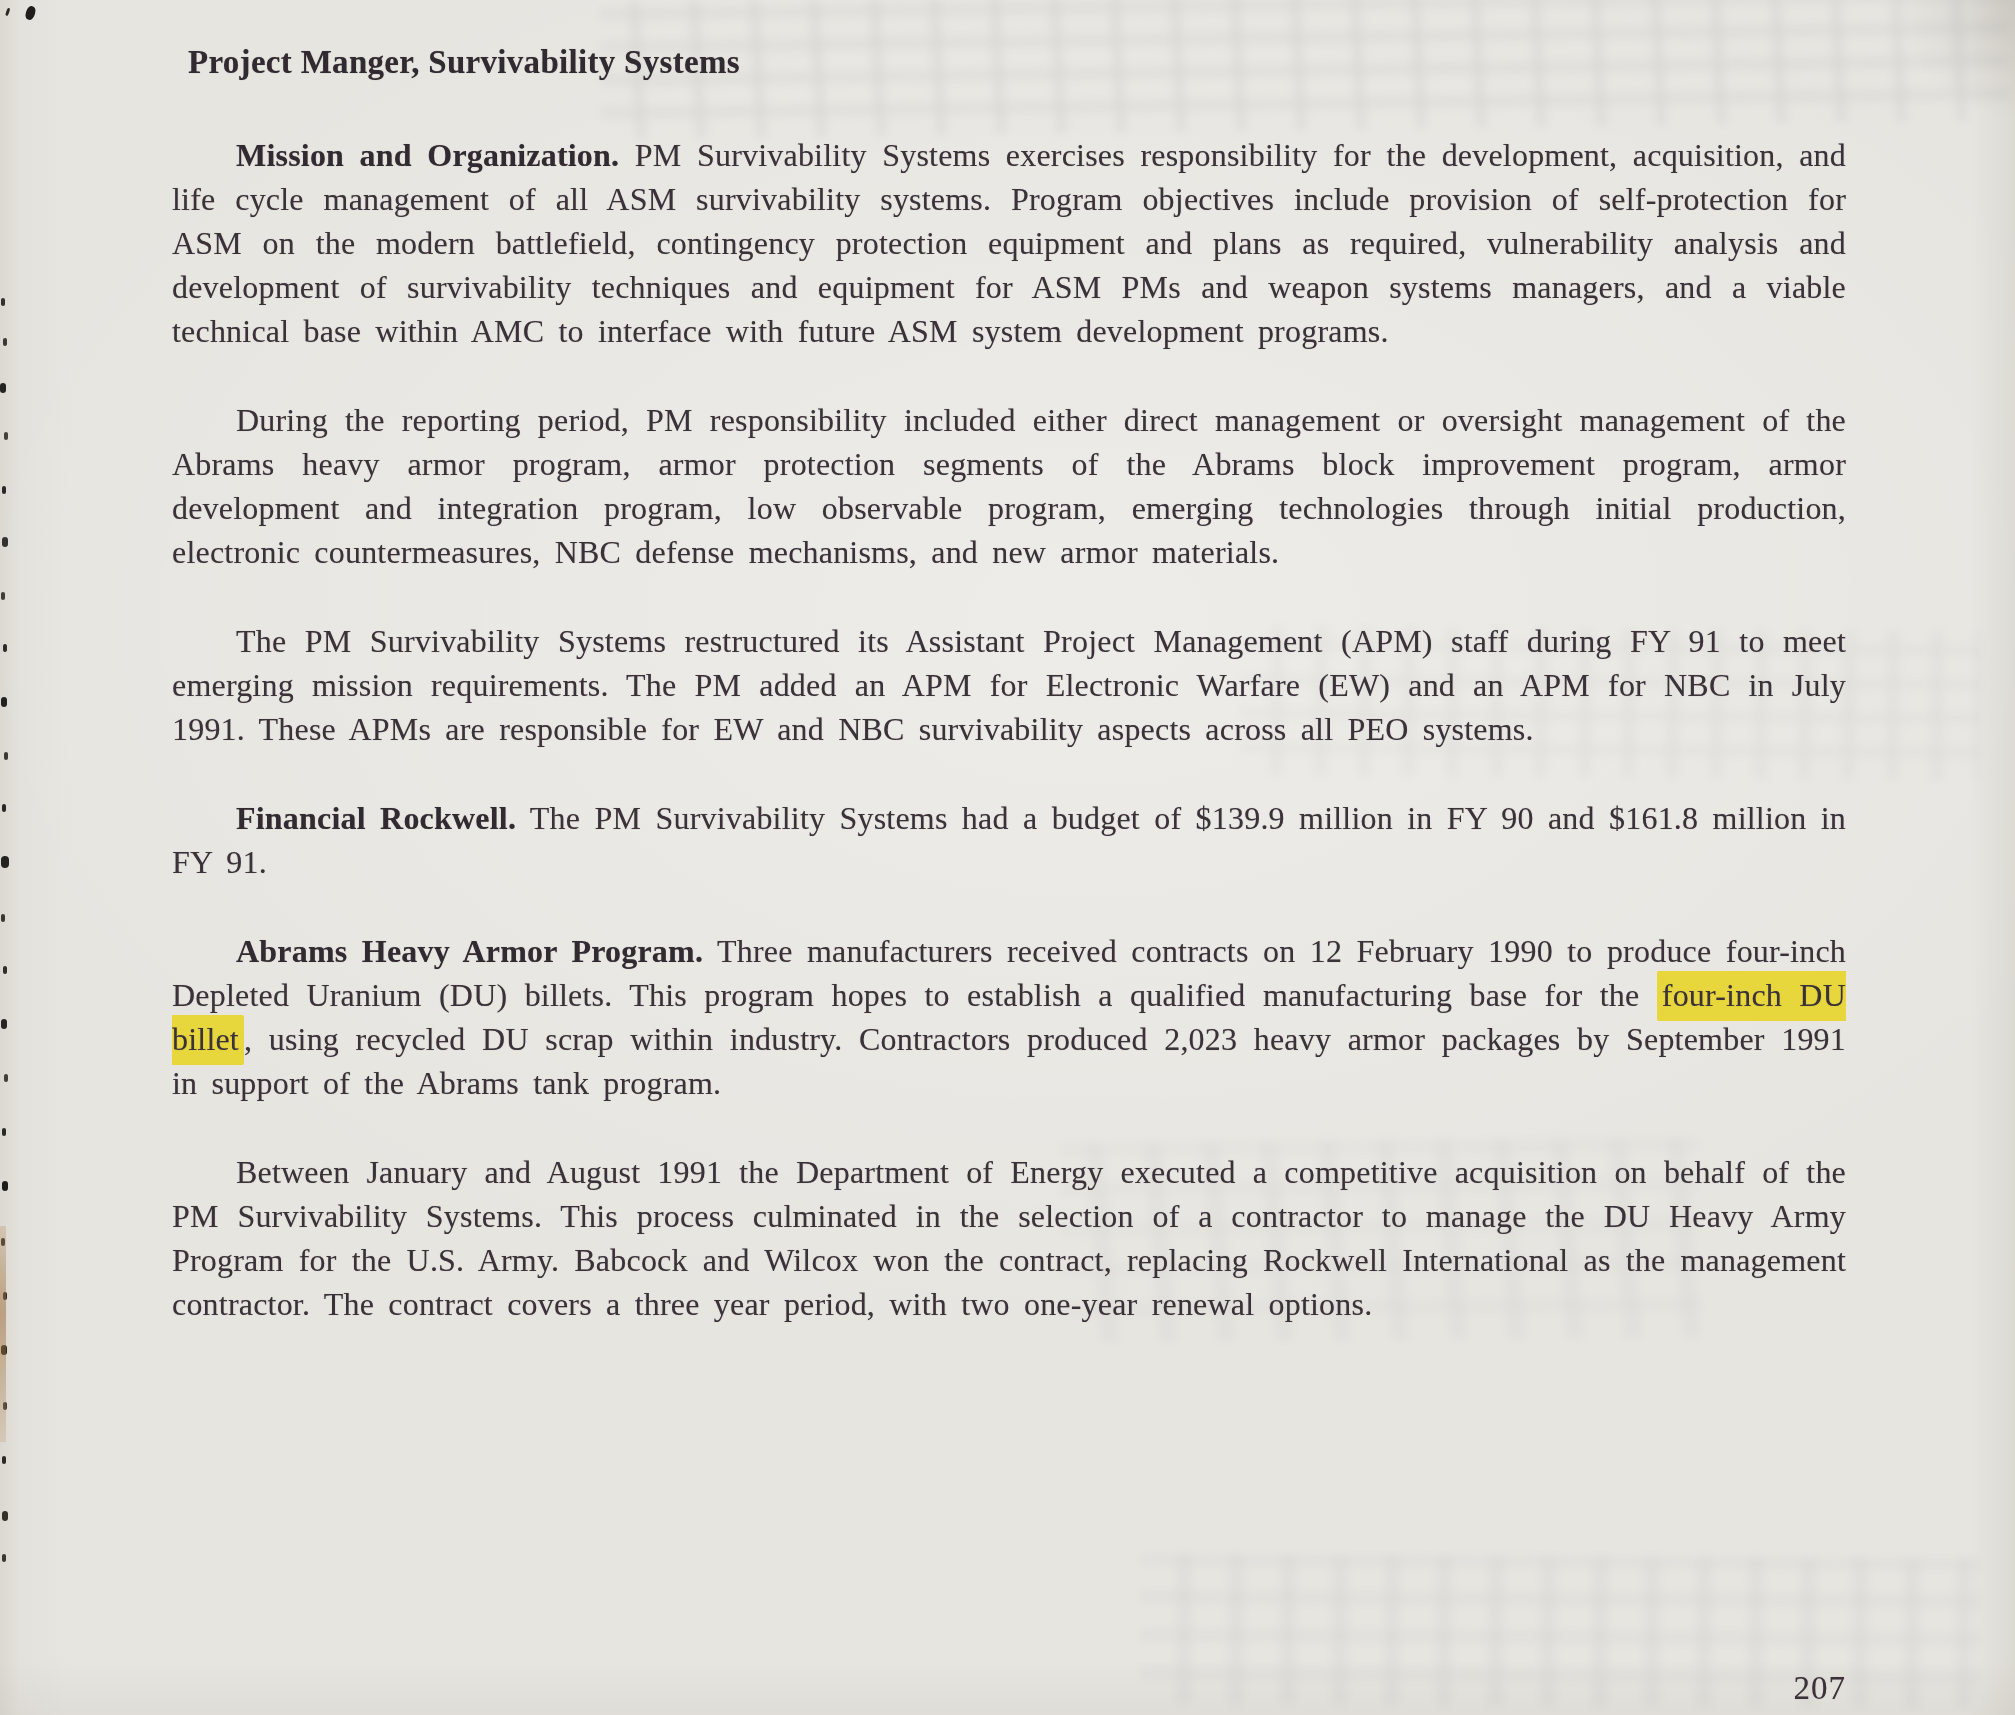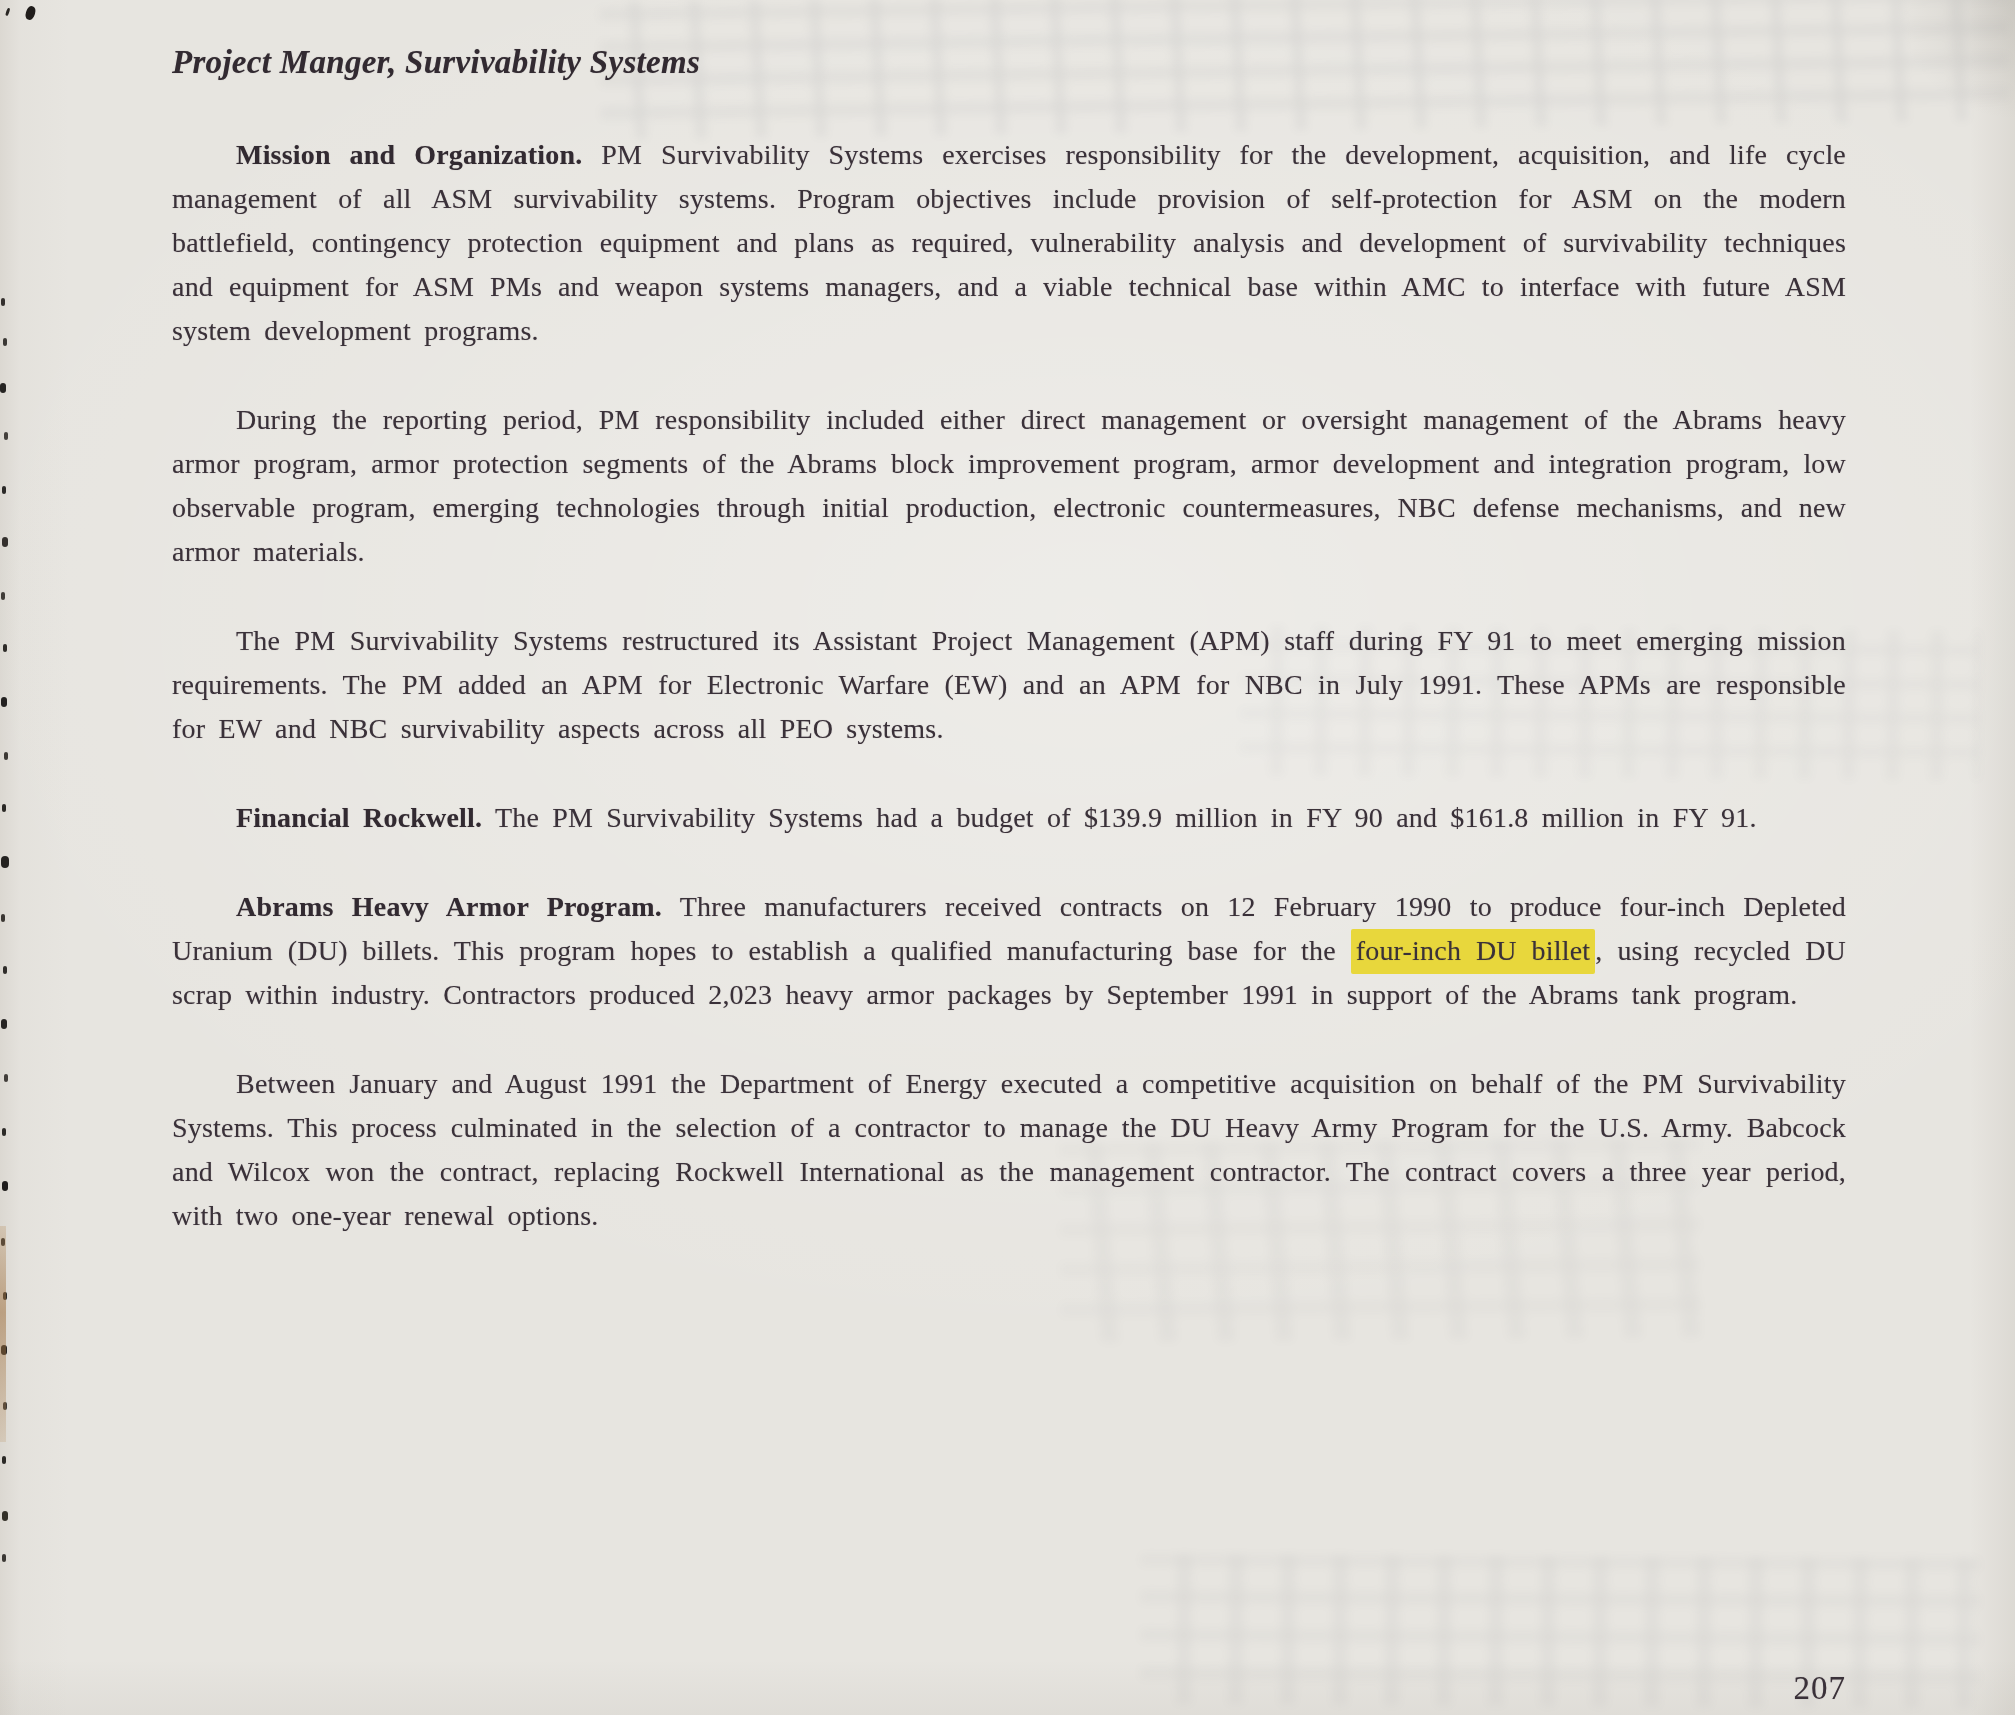--- a/index.html
+++ b/index.html
@@ -13,26 +13,25 @@
       linear-gradient(270deg, rgba(125,115,100,0.10) 0px, rgba(0,0,0,0) 45px),
       linear-gradient(0deg, rgba(120,112,100,0.07) 0px, rgba(0,0,0,0) 55px),
       radial-gradient(ellipse 1500px 950px at 54% 36%, rgba(255,255,255,0.28), rgba(255,255,255,0) 78%),
       #e7e5e0;
     font-family:"Liberation Serif","DejaVu Serif",serif;
     color:#3a3139;
   }
   .content{position:absolute;left:172px;top:44px;width:1674px;}
   .title{
     font-size:33px;font-weight:bold;letter-spacing:0.3px;
-    margin:0 0 52px 0;color:#322a31;
+    margin:0 0 52px 16px;color:#322a31;
     text-shadow:0 0 1px rgba(50,42,49,0.35);
-    font-style:italic;
   }
   .para{
-    font-size:28px;line-height:44px;
+    font-size:32px;line-height:44px;
     text-align:justify;text-indent:64px;
     word-spacing:6px;letter-spacing:0.2px;
     margin:0 0 45px 0;
     text-shadow:0 0 1px rgba(58,48,57,0.30);
   }
   .para b{font-weight:bold;color:#322a31;}
   mark.hl{
     background:#e8d73c;
     color:inherit;
     padding:6px 5px 8px 5px;

